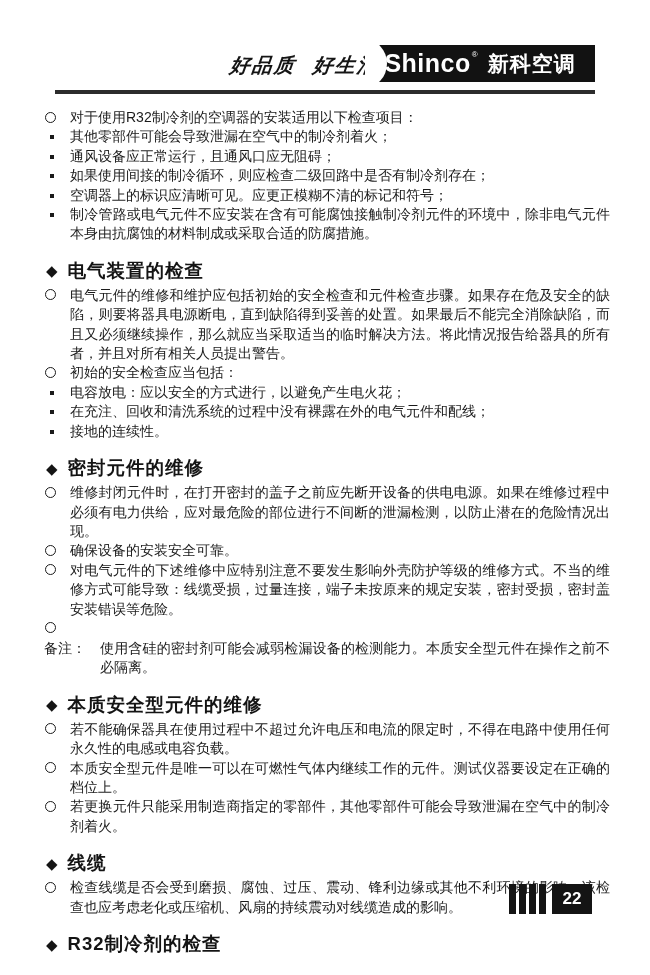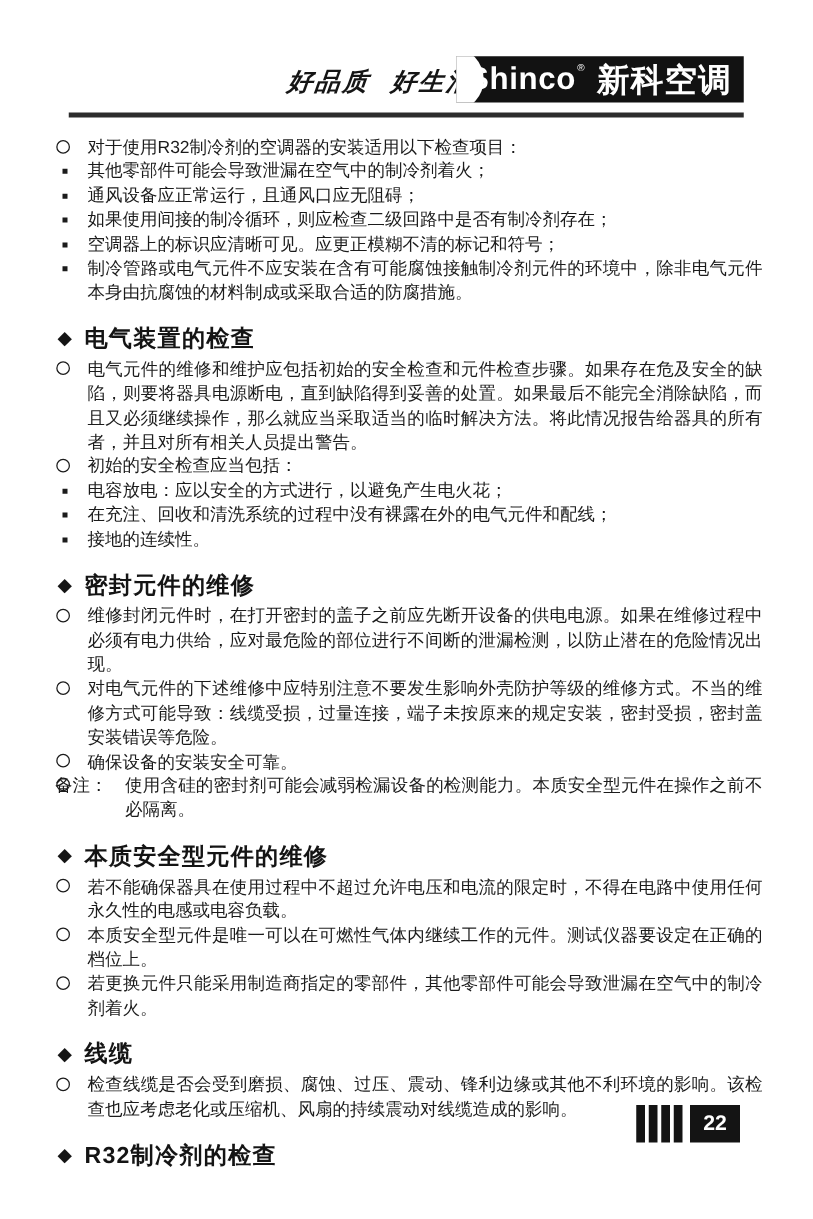--- a/index.html
+++ b/index.html
@@ -17,37 +17,37 @@
   }
   .logobar{
     position:absolute;left:365px;right:55px;top:45px;height:37px;background:#121212;
     display:flex;align-items:center;justify-content:center;overflow:hidden;
   }
   .logobar .notch{
     position:absolute;left:-24px;top:-6px;width:46px;height:49px;background:#ffffff;border-radius:50%;
   }
   .shinco{color:#fff;font-size:25px;font-weight:800;letter-spacing:.5px;line-height:1;}
   .reg{color:#fff;font-size:8px;line-height:1;align-self:flex-start;margin:6px 2px 0 1px;}
-  .brandcn{color:#fff;font-size:26px;font-weight:700;letter-spacing:1px;line-height:1;margin-left:8px;}
+  .brandcn{color:#fff;font-size:21px;font-weight:700;letter-spacing:1px;line-height:1;margin-left:8px;}
   .rule{position:absolute;left:55px;right:55px;top:90px;height:3.5px;background:#2c2c2c;}
   
   main{padding:13px 40px 13px 44px;font-size:14px;line-height:19.4px;text-align:justify;}
   section{margin:0 0 13px 0;}
   .sec-h{
     margin:15px 0 3px 0;font-size:18.5px;line-height:24px;font-weight:700;
     letter-spacing:1px;display:flex;align-items:center;text-align:left;color:#141414;
   }
   .diamond{font-size:15px;margin:0 9px 0 2px;line-height:1;}
   .item{position:relative;padding-left:26px;font-weight:500;}
   .item .b-circle{
     position:absolute;left:1px;top:3.5px;width:11px;height:11px;border:1.6px solid #1b1b1b;
     border-radius:50%;box-sizing:border-box;background:transparent;
   }
   .item .b-dot{position:absolute;left:6px;top:8px;width:4px;height:4px;background:#1b1b1b;}
-  .item.note{padding-left:56px;}
+  .item.note{padding-left:56px;margin-top:20px;}
   .item.note .note-label{position:absolute;left:0;top:0;font-weight:500;}
   
   footer{position:absolute;top:884px;right:58px;height:30px;display:flex;align-items:stretch;}
   .fbar{width:7px;background:#141414;margin-left:3px;}
   .pagebox{
     width:40px;margin-left:6px;background:#141414;color:#fff;display:flex;
     align-items:center;justify-content:center;font-size:17px;font-weight:700;
   }
 </style>
 </head>
@@ -85,22 +85,22 @@
         <div class="item"><span class="b-dot"></span><span>电容放电：应以安全的方式进行，以避免产生电火花；</span></div>
         <div class="item"><span class="b-dot"></span><span>在充注、回收和清洗系统的过程中没有裸露在外的电气元件和配线；</span></div>
         <div class="item"><span class="b-dot"></span><span>接地的连续性。</span></div>
       </section>
       <section>
         <h2 class="sec-h">
           <span class="diamond">◆</span>
           <span>密封元件的维修</span>
         </h2>
         <div class="item"><span class="b-circle"></span><span>维修封闭元件时，在打开密封的盖子之前应先断开设备的供电电源。如果在维修过程中必须有电力供给，应对最危险的部位进行不间断的泄漏检测，以防止潜在的危险情况出现。</span></div>
+        <div class="item"><span class="b-circle"></span><span>确保设备的安装安全可靠。</span></div>
         <div class="item"><span class="b-circle"></span><span>对电气元件的下述维修中应特别注意不要发生影响外壳防护等级的维修方式。不当的维修方式可能导致：线缆受损，过量连接，端子未按原来的规定安装，密封受损，密封盖安装错误等危险。</span></div>
-        <div class="item"><span class="b-circle"></span><span>确保设备的安装安全可靠。</span></div>
         <div class="item"><span class="b-circle"></span></div>
         <div class="item note"><span class="note-label">备注：</span><span>使用含硅的密封剂可能会减弱检漏设备的检测能力。本质安全型元件在操作之前不必隔离。</span></div>
       </section>
       <section>
         <h2 class="sec-h">
           <span class="diamond">◆</span>
           <span>本质安全型元件的维修</span>
         </h2>
         <div class="item"><span class="b-circle"></span><span>若不能确保器具在使用过程中不超过允许电压和电流的限定时，不得在电路中使用任何永久性的电感或电容负载。</span></div>
         <div class="item"><span class="b-circle"></span><span>本质安全型元件是唯一可以在可燃性气体内继续工作的元件。测试仪器要设定在正确的档位上。</span></div>

